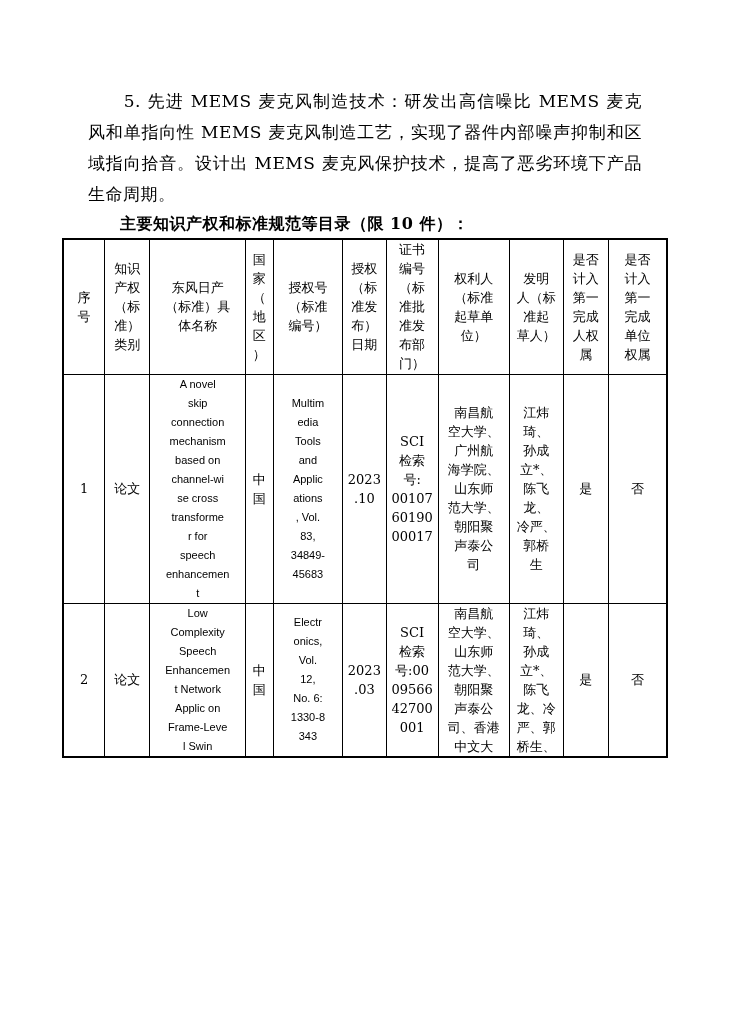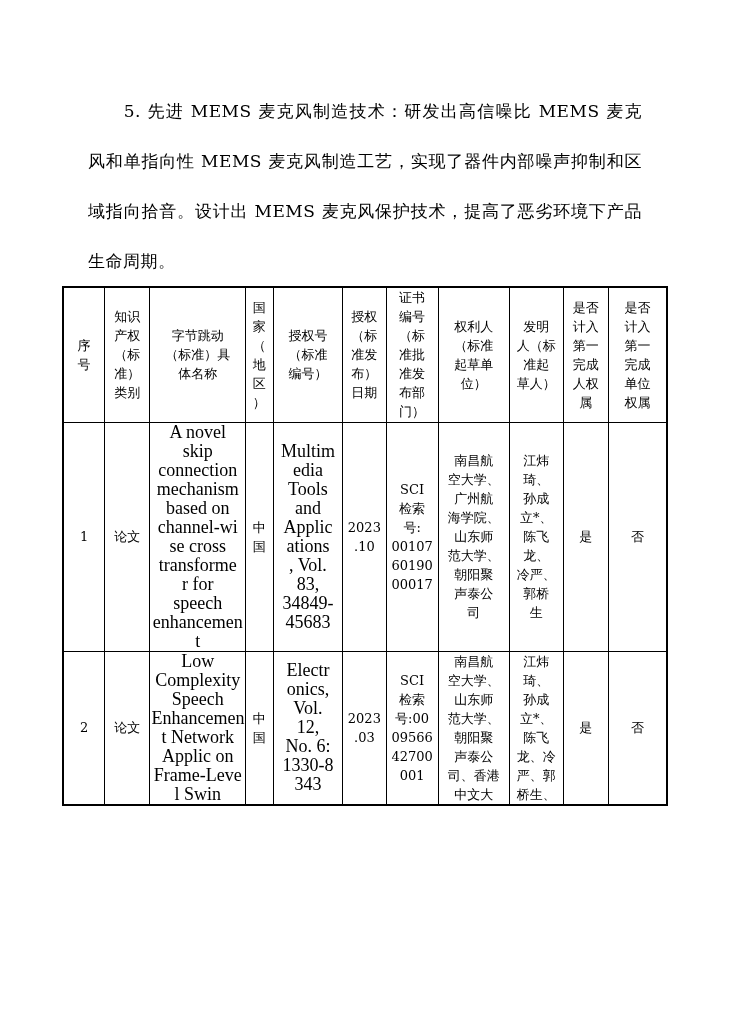--- a/index.html
+++ b/index.html
@@ -13,21 +13,21 @@
     font-family: "DejaVu Serif", "Liberation Serif", serif;
   }
   .page {
     width: 730px;
     height: 1032px;
     padding: 86px 62px 0 62px;
   }
   .para {
     margin: 0 26px;
     font-size: 17px;
-    line-height: 50px;
+    line-height: 31px;
     text-align: justify;
     text-indent: 2.1em;
     letter-spacing: 0.5px;
   }
   .caption {
     margin: 2px 26px 2px 26px;
     font-size: 16px;
     line-height: 24px;
     font-weight: bold;
     text-indent: 2em;
@@ -43,35 +43,36 @@
     border: 1px solid #000000;
     text-align: center;
     vertical-align: middle;
     padding: 0 1px;
     font-size: 13px;
     line-height: 19px;
     white-space: pre-line;
     overflow: hidden;
   }
   table.ip td.mono {
-    font-family: Liberation Serif, serif;
-    font-size: 18px;
+    font-family: Liberation Sans, sans-serif;
+    font-size: 11px;
   }
   tr.hdr { height: 135px; }
   tr.r1  { height: 228px; }
   tr.r2  { height: 152px; }
 </style>
 </head>
 <body>
 
 <div class="page">
 
   <p class="para">5. 先进 MEMS 麦克风制造技术：研发出高信噪比 MEMS 麦克风和单指向性 MEMS 麦克风制造工艺，实现了器件内部噪声抑制和区域指向拾音。设计出 MEMS 麦克风保护技术，提高了恶劣环境下产品生命周期。</p>
 
 
+  <p class="caption">主要知识产权和标准规范等目录（限 10 件）：</p>
 
   <table class="ip">
     <colgroup>
       <col style="width:6.9%">
       <col style="width:7.5%">
       <col style="width:15.8%">
       <col style="width:4.6%">
       <col style="width:11.5%">
       <col style="width:7.2%">
       <col style="width:8.6%">
@@ -82,21 +83,21 @@
     </colgroup>
     <tbody>
       <tr class="hdr">
         <td>序
 号</td>
         <td>知识
 产权
 （标
 准）
 类别</td>
-        <td>字节跳动
+        <td>东风日产
 （标准）具
 体名称</td>
         <td>国
 家
 （
 地
 区
 ）</td>
         <td>授权号
 （标准

